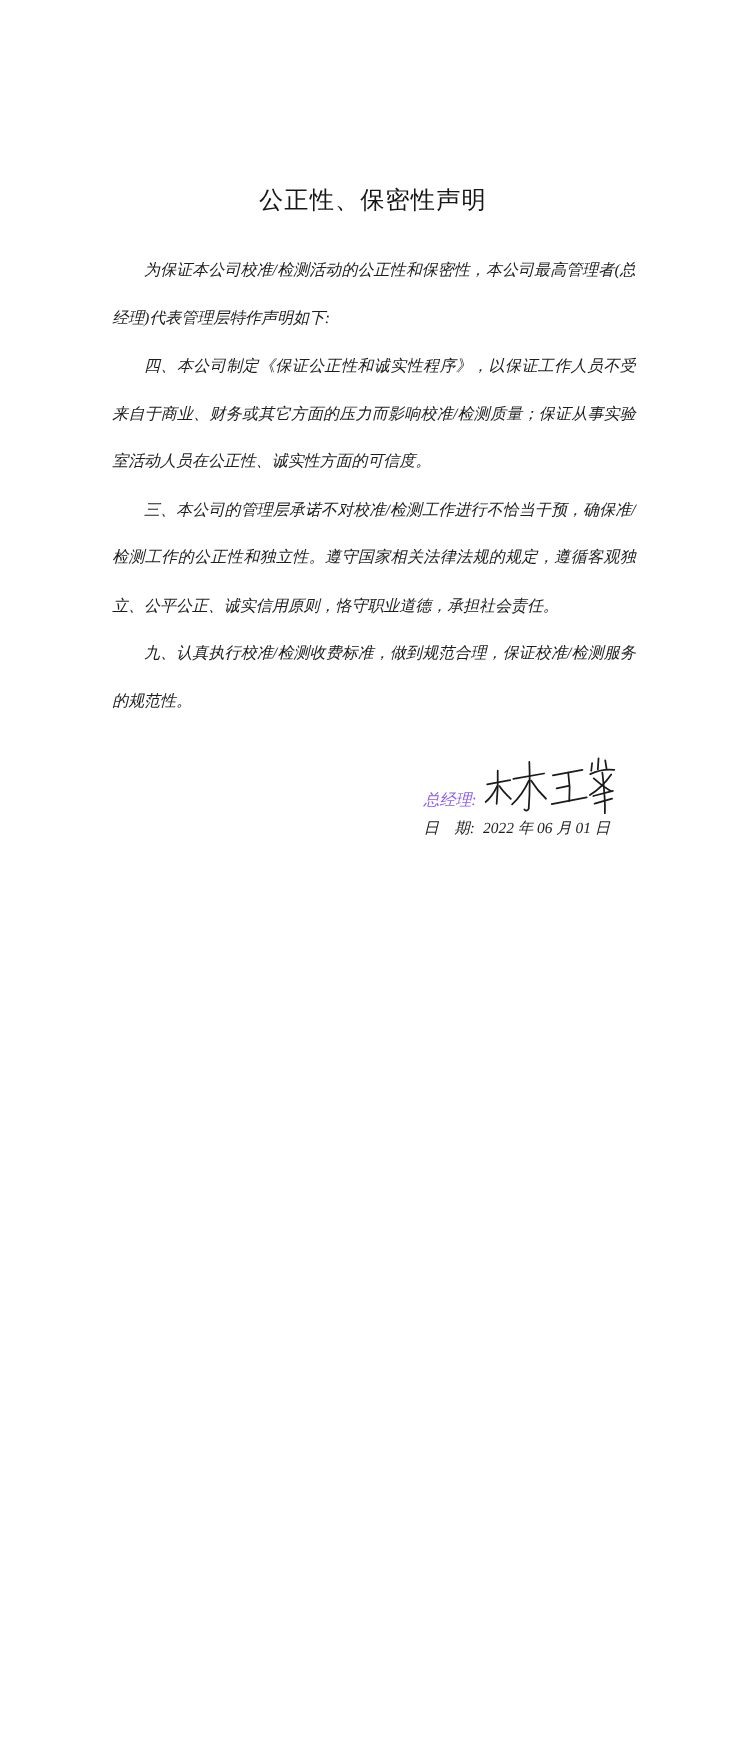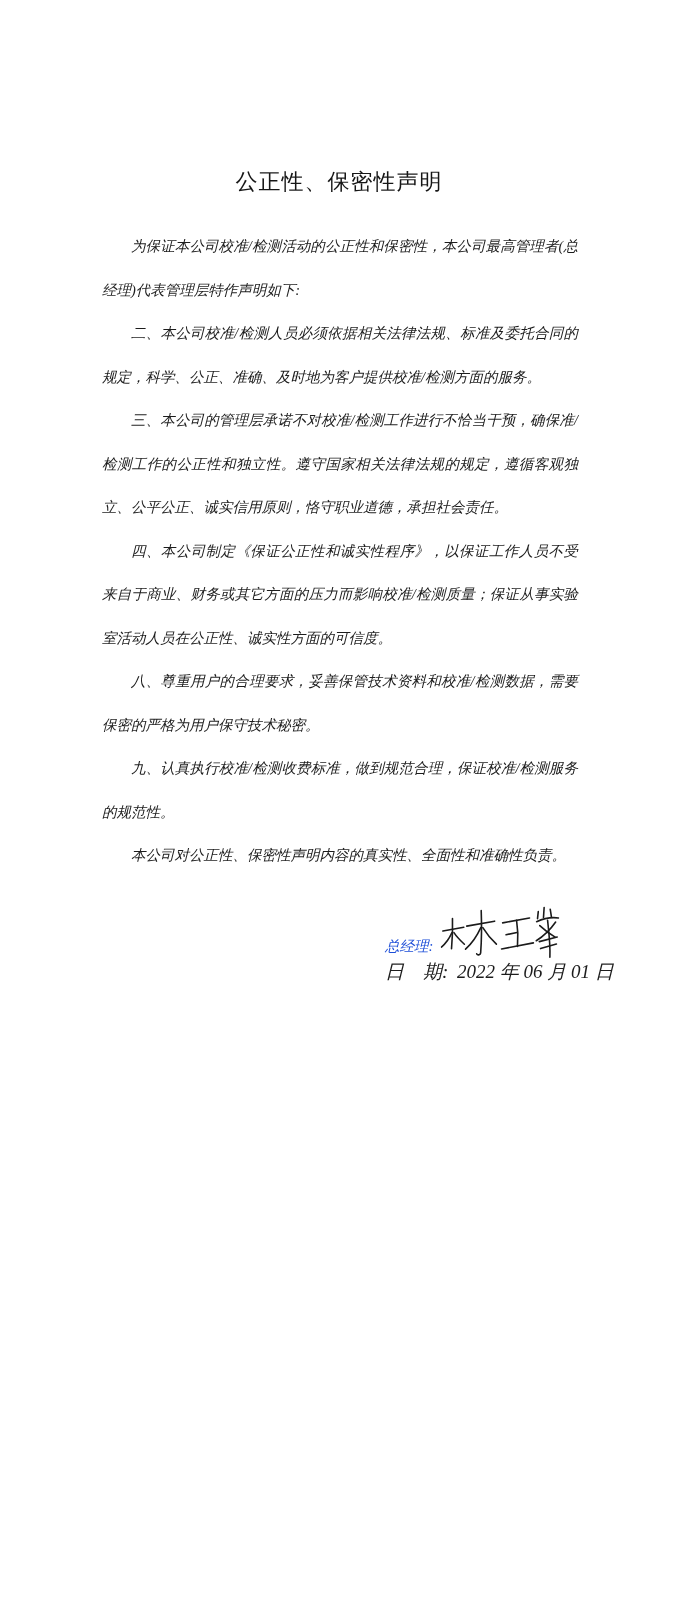--- a/index.html
+++ b/index.html
@@ -41,64 +41,61 @@
     display: flex;
     align-items: flex-end;
     gap: 7px;
     height: 56px;
     margin: 22px 0 0 283px;
   }
   .sig-label {
     font-size: 14.5px;
     line-height: 19px;
     white-space: nowrap;
-    color: #1d4ed8;
+    color: #8b5cf6;
   }
   .sig-svg-wrap {
     display: inline-block;
     width: 120px;
     height: 54px;
     margin-bottom: -4px;
     transform: rotate(-2deg);
   }
   .sig-svg-wrap svg { display: block; width: 120px; height: 54px; }
   .sig-svg-wrap path {
     fill: none;
     stroke: #1b1b1b;
     stroke-width: 1.6;
     stroke-linecap: round;
     stroke-linejoin: round;
   }
   .date-line {
     margin: 6px 0 0 283px;
-    font-size: 19px;
+    font-size: 14px;
     line-height: 20px;
     white-space: nowrap;
     color: #1c1c1c;
   }
   .date-label { margin-right: 4px; }
 </style>
 </head>
 <body>
 
 <div class="page">
 
   <h1 class="doc-title">公正性、保密性声明</h1>
 
   <div class="content">
 
     <p class="para">为保证本公司校准/检测活动的公正性和保密性，本公司最高管理者(总经理)代表管理层特作声明如下:</p>
 
     <div>
-        <p class="para">二、本公司校准/检测人员必须依据相关法律法规、标准及委托合同的规定，科学、公正、准确、及时地为客户提供校准/检测方面的服务。</p>
+        <p class="para">四、本公司制定《保证公正性和诚实性程序》，以保证工作人员不受来自于商业、财务或其它方面的压力而影响校准/检测质量；保证从事实验室活动人员在公正性、诚实性方面的可信度。</p>
         <p class="para">三、本公司的管理层承诺不对校准/检测工作进行不恰当干预，确保准/检测工作的公正性和独立性。遵守国家相关法律法规的规定，遵循客观独立、公平公正、诚实信用原则，恪守职业道德，承担社会责任。</p>
-        <p class="para">四、本公司制定《保证公正性和诚实性程序》，以保证工作人员不受来自于商业、财务或其它方面的压力而影响校准/检测质量；保证从事实验室活动人员在公正性、诚实性方面的可信度。</p>
-        <p class="para">八、尊重用户的合理要求，妥善保管技术资料和校准/检测数据，需要保密的严格为用户保守技术秘密。</p>
         <p class="para">九、认真执行校准/检测收费标准，做到规范合理，保证校准/检测服务的规范性。</p>
-        <p class="para">本公司对公正性、保密性声明内容的真实性、全面性和准确性负责。</p>
       </div>
 
     <div class="sig-line">
       <span class="sig-label">总经理:</span>
       <span class="sig-svg-wrap" role="img" aria-label="林正峯">
         <svg viewBox="0 0 120 54" xmlns="http://www.w3.org/2000/svg">
 
           <path d="M3,23 L24,20"></path>
           <path d="M13,11 C13,21 12,33 11,41"></path>
           <path d="M12,25 C9,31 5,36 1,39"></path>

